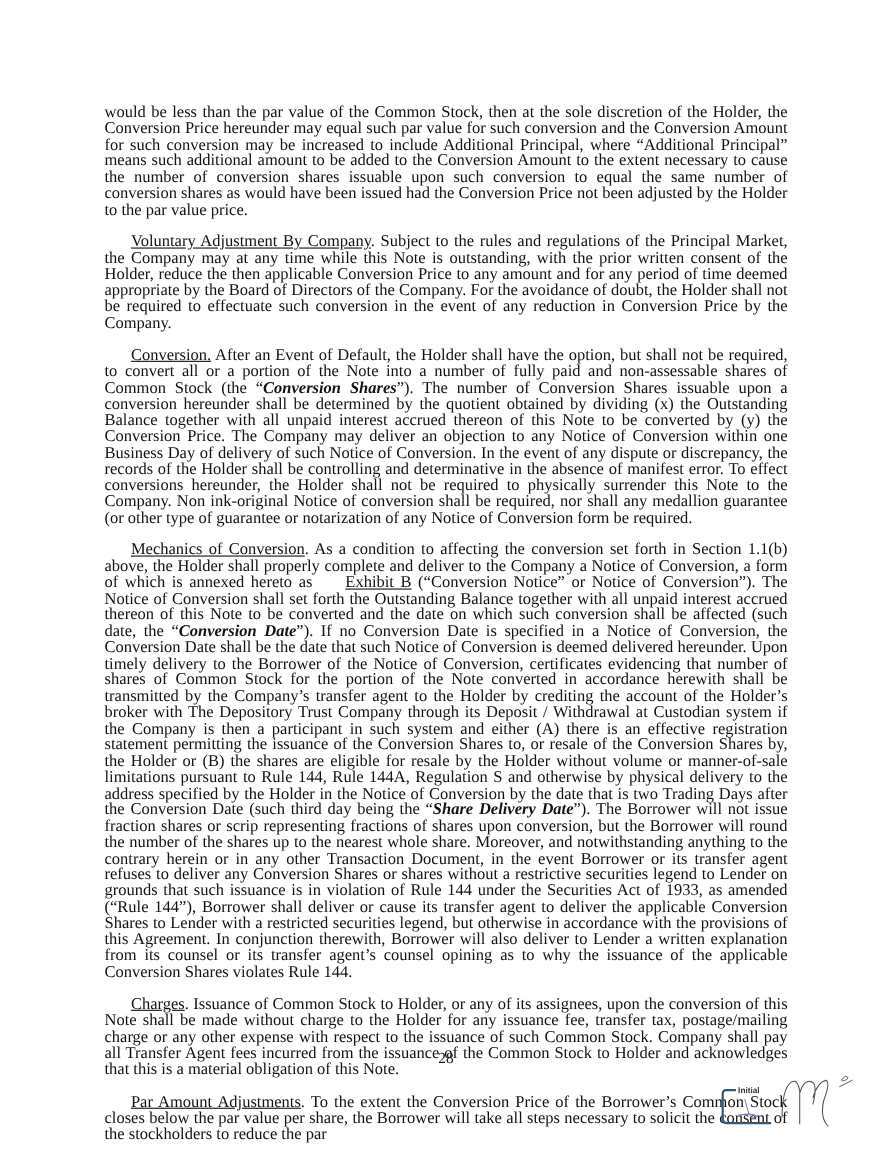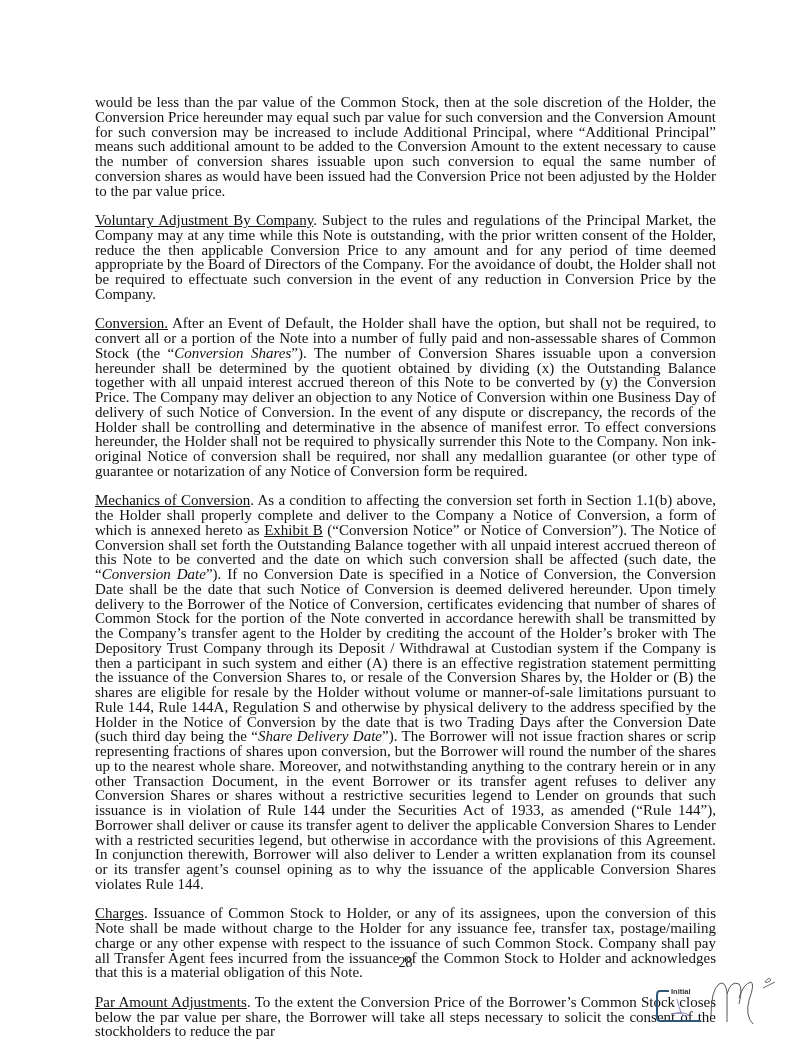--- a/index.html
+++ b/index.html
@@ -9,22 +9,22 @@
     left: 95px;
     top: 95px;
     width: 621px;
     font-family: "Liberation Serif", serif;
     font-size: 15px;
     line-height: 14.75px;
     color: #111111;
     text-align: justify;
   }
   .para { margin: 0 0 14.75px 0; }
-  .u { text-decoration: underline; }
-  .bi { font-weight: normal; font-style: italic; }
+  .u { text-decoration: underline; margin-left: 24px; }
+  .bi { font-weight: bold; font-style: italic; }
   .pagenum {
     position: absolute;
     left: 0; right: 0;
     top: 955px;
     text-align: center;
     font-family: "Liberation Serif", serif;
     font-size: 14px;
     color: #111;
   }
   .initial-box {

